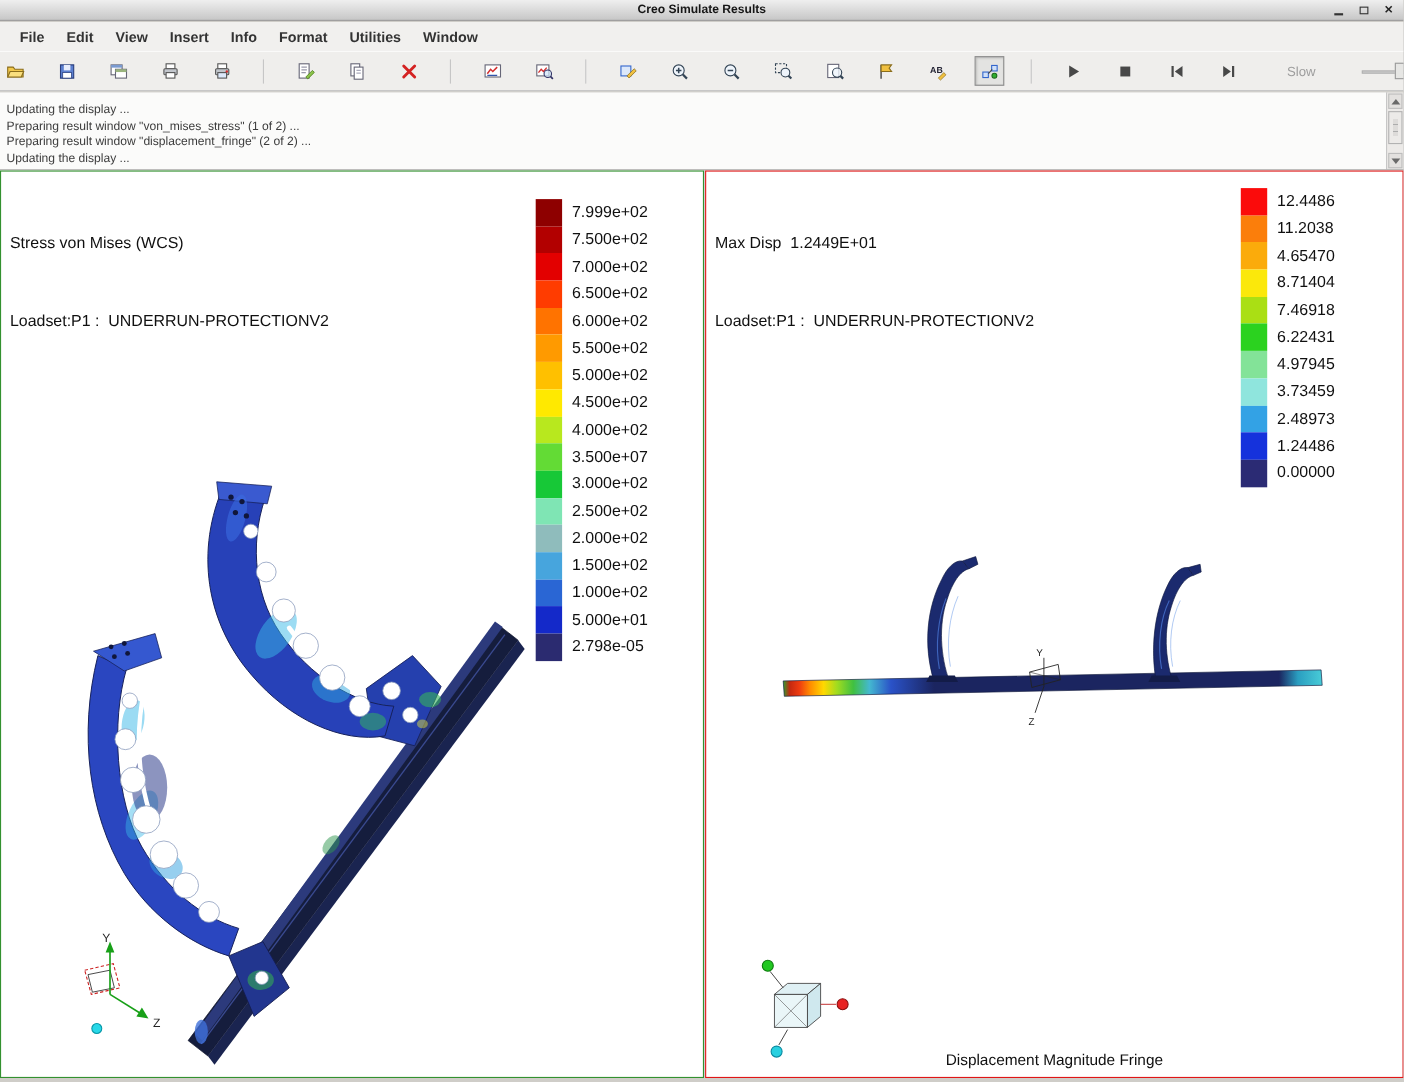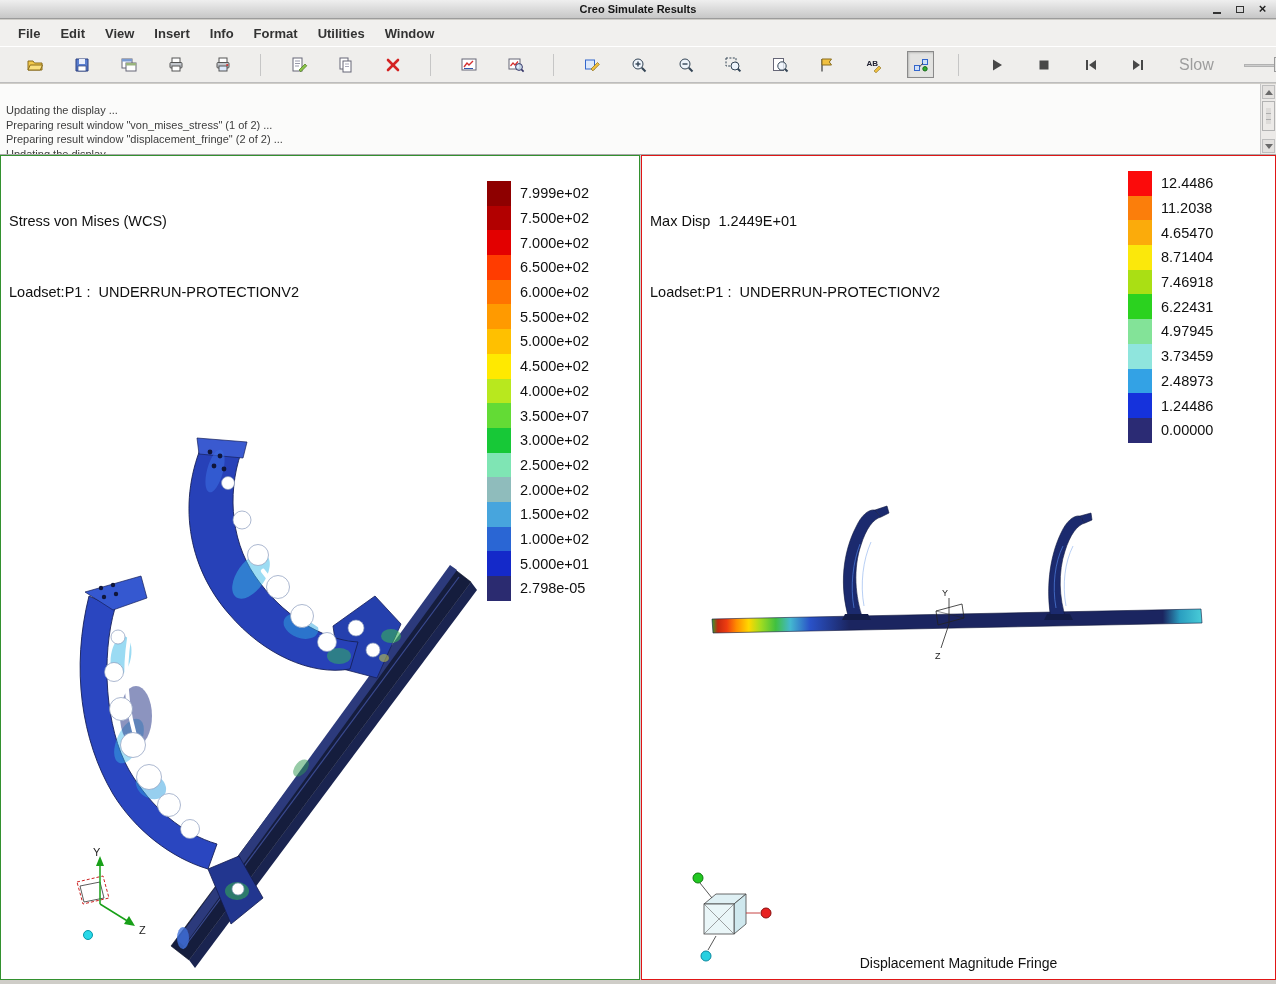--- a/index.html
+++ b/index.html
@@ -25,33 +25,33 @@
   .menubar {
     position:absolute; top:20px; left:0; right:0; height:26px;
     background:#f1f0ee; display:flex; align-items:center; padding-left:8px;
     font-size:13px; color:#333;font-weight:bold;
   }
   .menu-item { padding:3px 10px; cursor:default; }
   
   .toolbar {
     position:absolute; top:46px; left:0; right:0; height:37px;
     background:#efeeec; border-top:1px solid #ffffff; border-bottom:1px solid #bdbdbd;
-    display:flex; align-items:center; padding-left:21px; gap:20px;
+    display:flex; align-items:center; padding-left:0; gap:20px;
   }
   .tb-btn { width:27px; height:27px; flex:none; display:flex; align-items:center; justify-content:center; border:1px solid transparent; }
   .tb-btn.pressed { border:1px solid #8a8a8a; background:#e3e3e1; box-shadow:inset 1px 1px 2px rgba(0,0,0,.18); }
   .tb-sep { width:1px; height:22px; background:#c6c6c6; margin:0 4px; flex:none; }
-  .tb-label { font-size:16px; color:#9d9d9d; margin:0 8px; flex:none; }
+  .tb-label { font-size:12px; color:#9d9d9d; margin:0 20px; flex:none; }
   .slider { width:72px; height:18px; position:relative; margin:0 2px; flex:none; }
   .slider-track { position:absolute; top:8px; left:0; right:0; height:3px; background:#cdcdcd; border:1px solid #b2b2b2; }
   .slider-thumb { position:absolute; top:1px; left:30px; width:9px; height:15px; background:#e6e6e4; border:1px solid #999; }
   
   .messages {
     position:absolute; top:84px; left:0; right:16px; height:70px;
-    background:#fbfbfa; padding:19px 6px;
+    background:#fbfbfa; padding:9px 6px;
     font-size:11px; color:#3c3c3c; line-height:14.5px;
   }
   .msg-scroll {
     position:absolute; top:84px; right:0; width:16px; height:70px;
     background:#eceae8; border-left:1px solid #c6c6c6;
   }
   .scroll-btn { position:absolute; left:1px; right:1px; height:14px; background:#e3e1df; border:1px solid #bdbdbd; display:flex; align-items:center; justify-content:center; }
   .scroll-btn.up { top:1px; }
   .scroll-btn.down { bottom:1px; }
   .arrow-up { width:0;height:0;border-left:4px solid transparent;border-right:4px solid transparent;border-bottom:5px solid #6a6a6a; }

